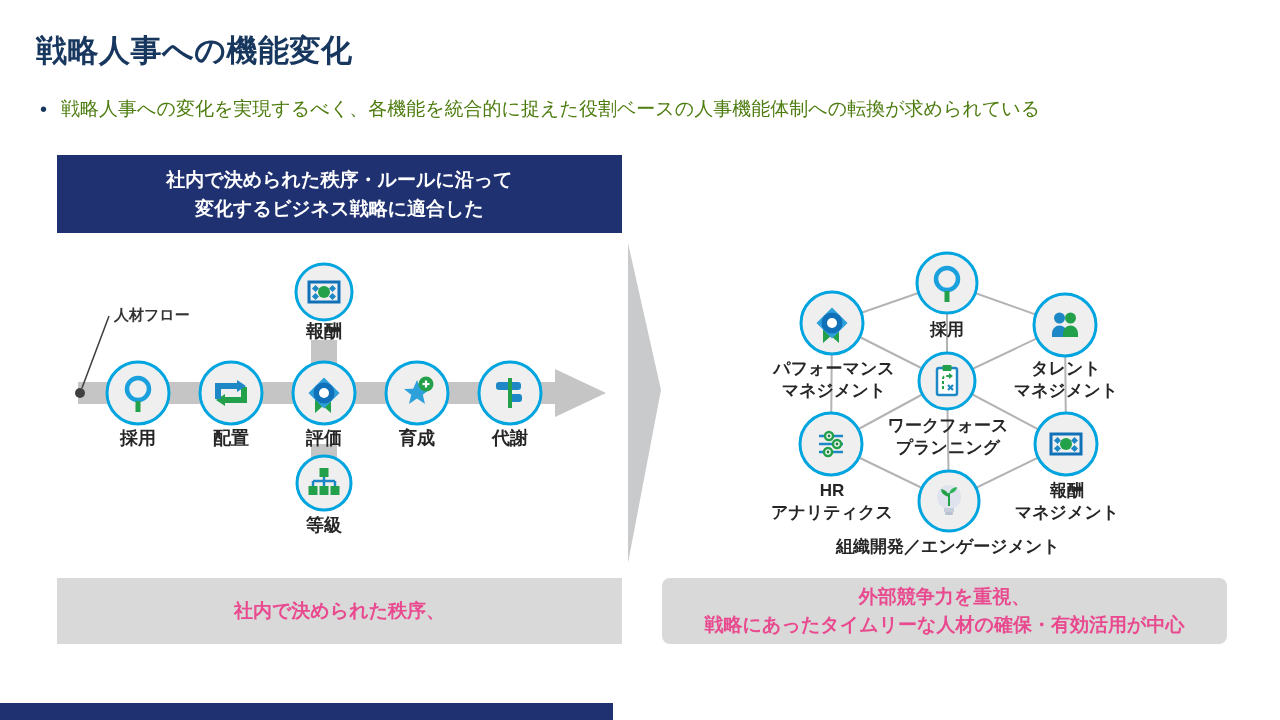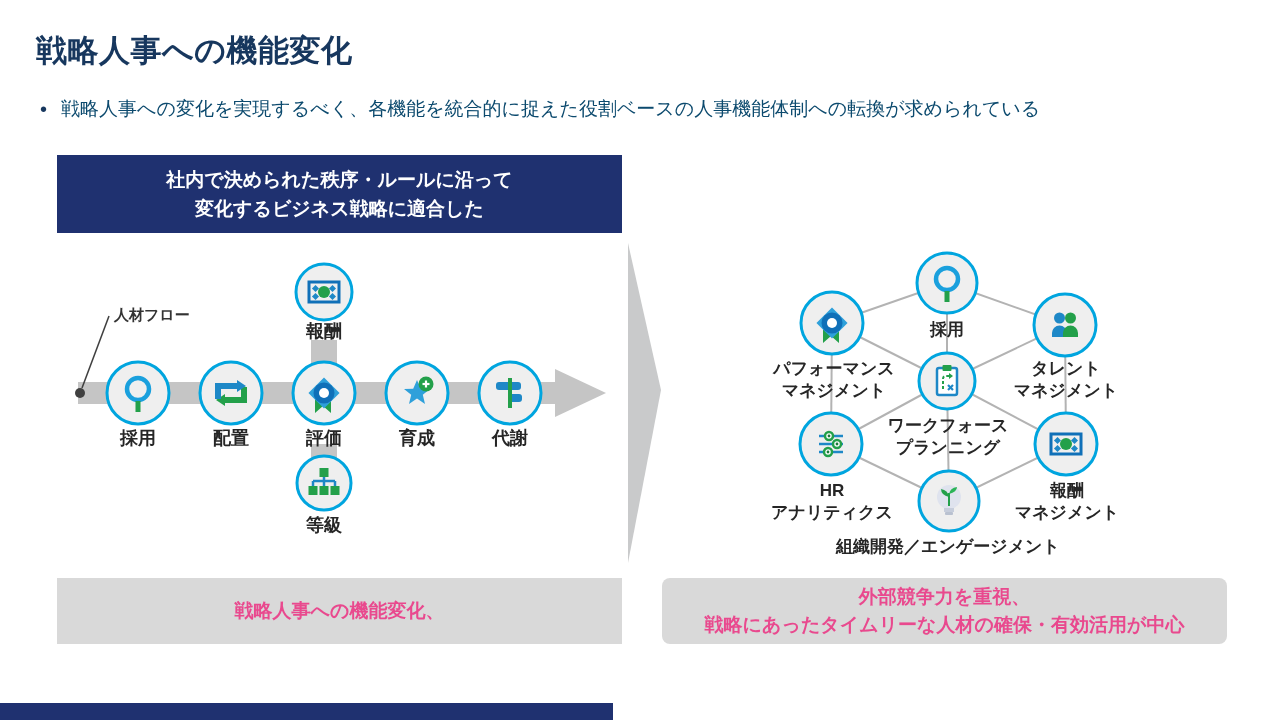--- a/index.html
+++ b/index.html
@@ -4,21 +4,21 @@
 <style>
   * { margin:0; padding:0; box-sizing:border-box; }
   html,body { width:1280px; height:720px; background:#ffffff; overflow:hidden;
               font-family:"Liberation Sans","DejaVu Sans",sans-serif; }
   .slide { position:relative; width:1068px; height:720px; background:#fff; }
 
   .title { position:absolute; left:36px; top:30px; font-size:31px; font-weight:bold;
            color:#17375e; letter-spacing:0.5px; }
   .bullet-row { position:absolute; left:40px; top:96px; display:flex; align-items:flex-start; }
   .bullet-marker { font-size:20px; color:#17375e; margin-right:14px; line-height:26px; }
-  .bullet-text { font-size:19px; color:#0c4a6e; line-height:26px; }
+  .bullet-text { font-size:19px; color:#4d7c0f; line-height:26px; }
 
   .panel-header { position:absolute; top:155px; width:565px; height:78px;
                   display:flex; flex-direction:column; justify-content:center; align-items:center;
                   color:#ffffff; font-size:19px; font-weight:bold; line-height:1.55; text-align:center; }
   .panel-header.left  { left:57px;  background:#1f3170; }
   .panel-header.right { left:662px; background:#e8407e; }
 
   .summary-box { position:absolute; top:578px; width:565px; height:66px; background:#d9d9d9;
                  display:flex; flex-direction:column; justify-content:center; align-items:center;
                  color:#e9498e; font-size:19px; font-weight:bold; line-height:1.5; text-align:center; }
@@ -253,21 +253,21 @@
     <text x="286" y="191" class="net-label">ワークフォース</text>
     <text x="286" y="213" class="net-label">プランニング</text>
     <text x="170" y="256" class="net-label">HR</text>
     <text x="170" y="278" class="net-label">アナリティクス</text>
     <text x="405" y="256" class="net-label">報酬</text>
     <text x="405" y="278" class="net-label">マネジメント</text>
     <text x="286" y="312" class="net-label">組織開発／エンゲージメント</text>
   </svg>
 
   <div class="summary-box left">
-    <span>戦略人事への機能変化、</span>
+    <span>社内で決められた秩序、</span>
   </div>
 
   <div class="summary-box right">
     <span>外部競争力を重視、</span>
     <span>戦略にあったタイムリーな人材の確保・有効活用が中心</span>
   </div>
 
   <div class="footer-bar"></div>
 
 </div>

